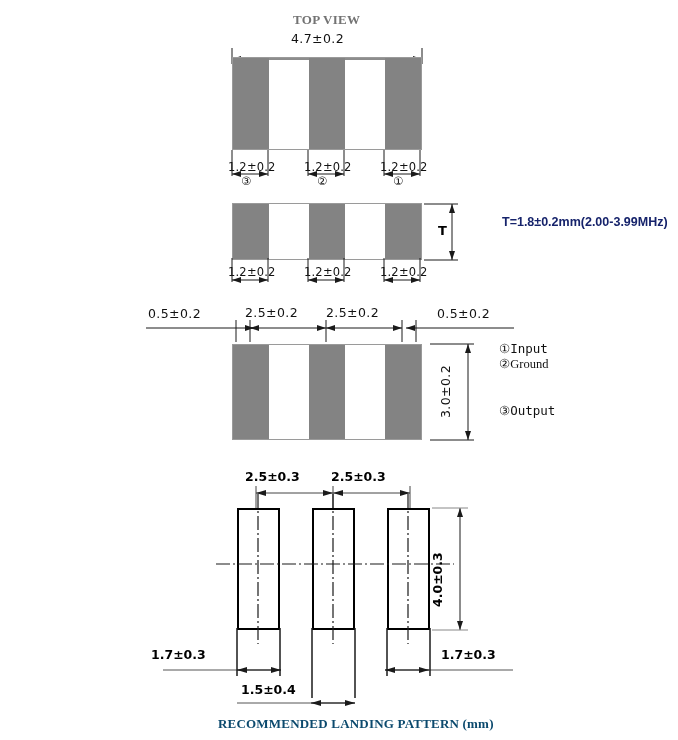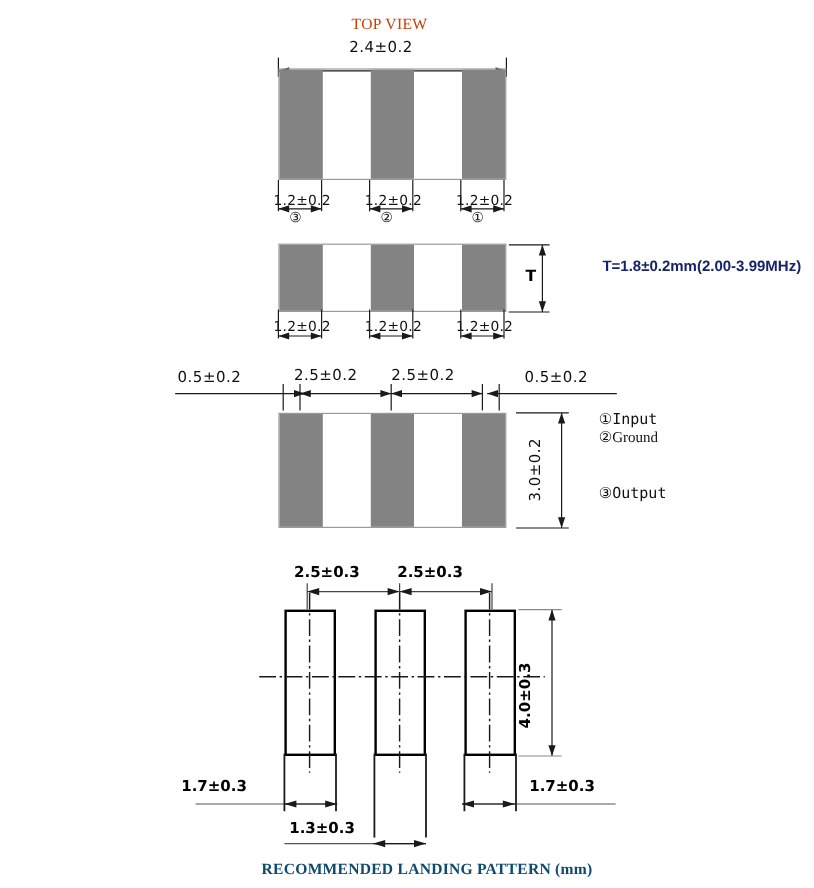--- a/index.html
+++ b/index.html
@@ -15,23 +15,23 @@
     position: relative;
     width: 678px;
     height: 740px;
     background: #ffffff;
     overflow: hidden;
   }
   .abs { position: absolute; }
 
   
   .title-blue {
-    color: #c2410c;
+    color: #737373;
     font-family: "Liberation Serif", serif;
-    font-weight: normal;
+    font-weight: bold;
     font-size: 13px;
     letter-spacing: 0.3px;
     white-space: nowrap;
   }
   .title-black {
     color: #0c4a6e;
     font-family: "Liberation Serif", serif;
     font-weight: bold;
     font-size: 13px;
     letter-spacing: 0.2px;
@@ -98,21 +98,21 @@
   }
   svg { display: block; overflow: visible; }
 </style>
 </head>
 <body>
 
 <div id="page">
 
   <div class="abs title-blue" style="left:293px; top:12px;">TOP VIEW</div>
 
-  <div class="abs dim" style="left:291px; top:31px;">2.4±0.2</div>
+  <div class="abs dim" style="left:291px; top:31px;">4.7±0.2</div>
 
   <div class="abs" style="left:228px; top:48px;">
     <svg width="200" height="16">
       <line x1="4" y1="11" x2="194" y2="11" stroke="#1a1a1a" stroke-width="1"></line>
       <polygon points="4,11 13,8 13,14" fill="#1a1a1a"></polygon>
       <polygon points="194,11 185,8 185,14" fill="#1a1a1a"></polygon>
       <line x1="4" y1="0" x2="4" y2="16" stroke="#1a1a1a" stroke-width="1"></line>
       <line x1="194" y1="0" x2="194" y2="16" stroke="#1a1a1a" stroke-width="1"></line>
     </svg>
   </div>
@@ -331,21 +331,21 @@
     <svg width="200" height="78">
       <line x1="1" y1="0" x2="1" y2="48" stroke="#1a1a1a" stroke-width="1.5"></line>
       <line x1="44" y1="0" x2="44" y2="48" stroke="#1a1a1a" stroke-width="1.5"></line>
       <line x1="76" y1="0" x2="76" y2="70" stroke="#1a1a1a" stroke-width="1.5"></line>
       <line x1="119" y1="0" x2="119" y2="70" stroke="#1a1a1a" stroke-width="1.5"></line>
       <line x1="151" y1="0" x2="151" y2="48" stroke="#1a1a1a" stroke-width="1.5"></line>
       <line x1="194" y1="0" x2="194" y2="48" stroke="#1a1a1a" stroke-width="1.5"></line>
     </svg>
   </div>
 
-  <div class="abs dim-bold" style="left:241px; top:682px;">1.3±0.3</div>
+  <div class="abs dim-bold" style="left:241px; top:682px;">1.5±0.4</div>
   <div class="abs" style="left:237px; top:698px;">
     <svg width="130" height="14">
       <line x1="0" y1="5" x2="118" y2="5" stroke="#555" stroke-width="1"></line>
       <line x1="74" y1="5" x2="118" y2="5" stroke="#1a1a1a" stroke-width="1"></line>
       <polygon points="74,5 84,2 84,8" fill="#1a1a1a"></polygon>
       <polygon points="118,5 108,2 108,8" fill="#1a1a1a"></polygon>
     </svg>
   </div>
 
   <div class="abs title-black" style="left:218px; top:716px;">RECOMMENDED LANDING PATTERN (mm)</div>

